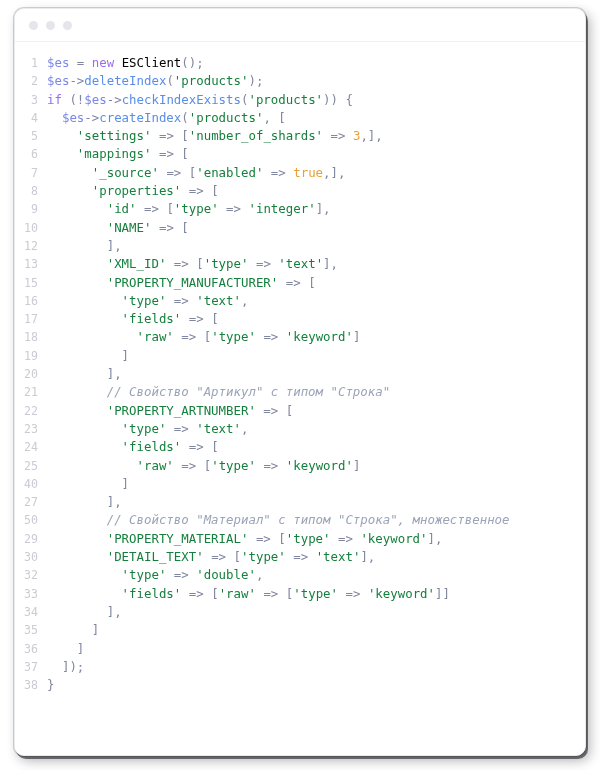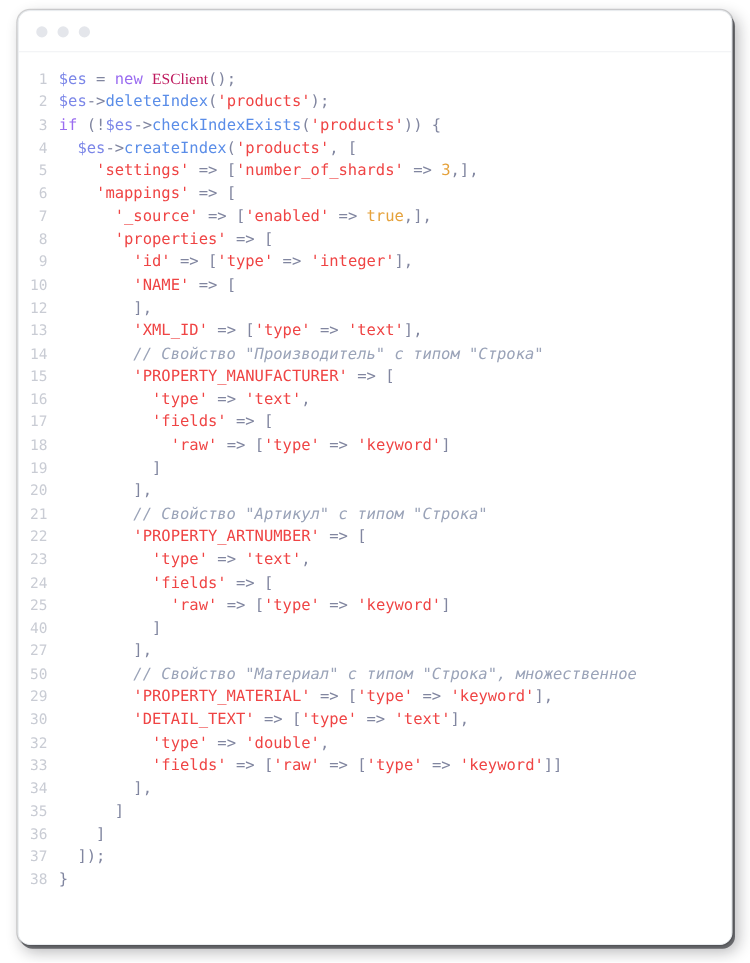--- a/index.html
+++ b/index.html
@@ -94,22 +94,22 @@
     color: #6b6fd6;
     font-family: "DejaVu Sans Mono", monospace;
   }
 
   
   .t-plain   { color: #5b6076; }
   .t-punc    { color: #8186a0; }
   .t-var     { color: #7b86e8; }
   .t-kw      { color: #9a6cf0; }
   .t-fn      { color: #5a8de8; }
-  .t-class   { color: #be185d; font-family: Liberation Serif, serif; }
-  .t-str     { color: #ef4444; }
+  .t-class   { color: #000000; }
+  .t-str     { color: #15803d; }
   .t-num     { color: #e5a23c; }
   .t-bool    { color: #e5a23c; }
   .t-op      { color: #8186a0; }
   .t-comment { color: #9aa3b8; font-style: italic; }
 </style>
 </head>
 <body>
 
 <div class="page">
   <div class="window">
@@ -126,21 +126,20 @@
         <div class="code-line"><span class="ln">3</span><span class="lc"><span class="t-kw">if</span><span class="t-plain"> </span><span class="t-punc">(!</span><span class="t-var">$es</span><span class="t-op">-&gt;</span><span class="t-fn">checkIndexExists</span><span class="t-punc">(</span><span class="t-str">'products'</span><span class="t-punc">)) {</span></span></div>
         <div class="code-line"><span class="ln">4</span><span class="lc"><span class="t-plain">  </span><span class="t-var">$es</span><span class="t-op">-&gt;</span><span class="t-fn">createIndex</span><span class="t-punc">(</span><span class="t-str">'products'</span><span class="t-punc">, [</span></span></div>
         <div class="code-line"><span class="ln">5</span><span class="lc"><span class="t-plain">    </span><span class="t-str">'settings'</span><span class="t-plain"> </span><span class="t-op">=&gt;</span><span class="t-plain"> </span><span class="t-punc">[</span><span class="t-str">'number_of_shards'</span><span class="t-plain"> </span><span class="t-op">=&gt;</span><span class="t-plain"> </span><span class="t-num">3</span><span class="t-punc">,],</span></span></div>
         <div class="code-line"><span class="ln">6</span><span class="lc"><span class="t-plain">    </span><span class="t-str">'mappings'</span><span class="t-plain"> </span><span class="t-op">=&gt;</span><span class="t-plain"> </span><span class="t-punc">[</span></span></div>
         <div class="code-line"><span class="ln">7</span><span class="lc"><span class="t-plain">      </span><span class="t-str">'_source'</span><span class="t-plain"> </span><span class="t-op">=&gt;</span><span class="t-plain"> </span><span class="t-punc">[</span><span class="t-str">'enabled'</span><span class="t-plain"> </span><span class="t-op">=&gt;</span><span class="t-plain"> </span><span class="t-bool">true</span><span class="t-punc">,],</span></span></div>
         <div class="code-line"><span class="ln">8</span><span class="lc"><span class="t-plain">      </span><span class="t-str">'properties'</span><span class="t-plain"> </span><span class="t-op">=&gt;</span><span class="t-plain"> </span><span class="t-punc">[</span></span></div>
         <div class="code-line"><span class="ln">9</span><span class="lc"><span class="t-plain">        </span><span class="t-str">'id'</span><span class="t-plain"> </span><span class="t-op">=&gt;</span><span class="t-plain"> </span><span class="t-punc">[</span><span class="t-str">'type'</span><span class="t-plain"> </span><span class="t-op">=&gt;</span><span class="t-plain"> </span><span class="t-str">'integer'</span><span class="t-punc">],</span></span></div>
         <div class="code-line"><span class="ln">10</span><span class="lc"><span class="t-plain">        </span><span class="t-str">'NAME'</span><span class="t-plain"> </span><span class="t-op">=&gt;</span><span class="t-plain"> </span><span class="t-punc">[</span></span></div>
         <div class="code-line"><span class="ln">12</span><span class="lc"><span class="t-plain">        </span><span class="t-punc">],</span></span></div>
         <div class="code-line"><span class="ln">13</span><span class="lc"><span class="t-plain">        </span><span class="t-str">'XML_ID'</span><span class="t-plain"> </span><span class="t-op">=&gt;</span><span class="t-plain"> </span><span class="t-punc">[</span><span class="t-str">'type'</span><span class="t-plain"> </span><span class="t-op">=&gt;</span><span class="t-plain"> </span><span class="t-str">'text'</span><span class="t-punc">],</span></span></div>
-        <div class="code-line"><span class="ln">14</span><span class="lc"><span class="t-plain">        </span><span class="t-comment">// Свойство "Производитель" с типом "Строка"</span></span></div>
         <div class="code-line"><span class="ln">15</span><span class="lc"><span class="t-plain">        </span><span class="t-str">'PROPERTY_MANUFACTURER'</span><span class="t-plain"> </span><span class="t-op">=&gt;</span><span class="t-plain"> </span><span class="t-punc">[</span></span></div>
         <div class="code-line"><span class="ln">16</span><span class="lc"><span class="t-plain">          </span><span class="t-str">'type'</span><span class="t-plain"> </span><span class="t-op">=&gt;</span><span class="t-plain"> </span><span class="t-str">'text'</span><span class="t-punc">,</span></span></div>
         <div class="code-line"><span class="ln">17</span><span class="lc"><span class="t-plain">          </span><span class="t-str">'fields'</span><span class="t-plain"> </span><span class="t-op">=&gt;</span><span class="t-plain"> </span><span class="t-punc">[</span></span></div>
         <div class="code-line"><span class="ln">18</span><span class="lc"><span class="t-plain">            </span><span class="t-str">'raw'</span><span class="t-plain"> </span><span class="t-op">=&gt;</span><span class="t-plain"> </span><span class="t-punc">[</span><span class="t-str">'type'</span><span class="t-plain"> </span><span class="t-op">=&gt;</span><span class="t-plain"> </span><span class="t-str">'keyword'</span><span class="t-punc">]</span></span></div>
         <div class="code-line"><span class="ln">19</span><span class="lc"><span class="t-plain">          </span><span class="t-punc">]</span></span></div>
         <div class="code-line"><span class="ln">20</span><span class="lc"><span class="t-plain">        </span><span class="t-punc">],</span></span></div>
         <div class="code-line"><span class="ln">21</span><span class="lc"><span class="t-plain">        </span><span class="t-comment">// Свойство "Артикул" с типом "Строка"</span></span></div>
         <div class="code-line"><span class="ln">22</span><span class="lc"><span class="t-plain">        </span><span class="t-str">'PROPERTY_ARTNUMBER'</span><span class="t-plain"> </span><span class="t-op">=&gt;</span><span class="t-plain"> </span><span class="t-punc">[</span></span></div>
         <div class="code-line"><span class="ln">23</span><span class="lc"><span class="t-plain">          </span><span class="t-str">'type'</span><span class="t-plain"> </span><span class="t-op">=&gt;</span><span class="t-plain"> </span><span class="t-str">'text'</span><span class="t-punc">,</span></span></div>
         <div class="code-line"><span class="ln">24</span><span class="lc"><span class="t-plain">          </span><span class="t-str">'fields'</span><span class="t-plain"> </span><span class="t-op">=&gt;</span><span class="t-plain"> </span><span class="t-punc">[</span></span></div>

